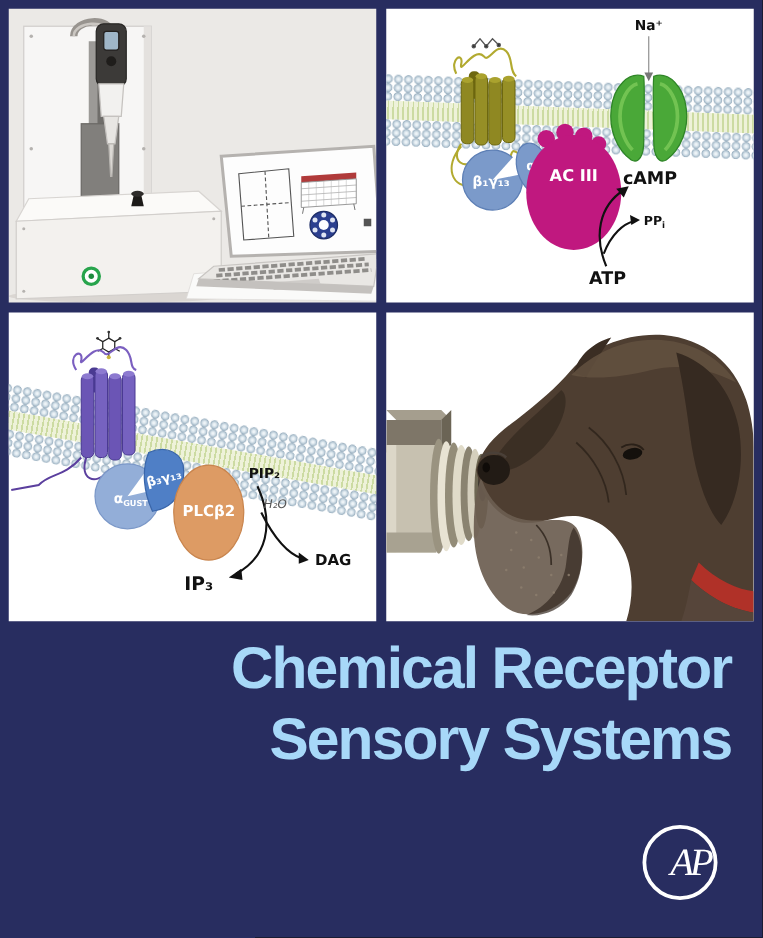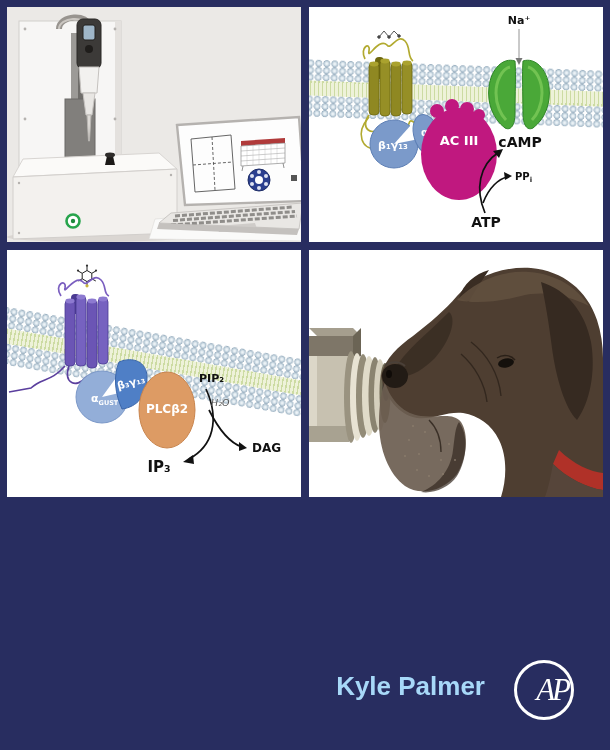--- a/index.html
+++ b/index.html
@@ -300,20 +300,23 @@
           <path d="M152,104 C166,116 176,134 178,152"></path>
           <path d="M162,92 C178,104 190,124 192,146"></path>
           <path d="M120,170 C128,178 132,190 132,202"></path>
         </g>
         <path fill="#b03128" d="M250,200 C264,214 282,222 294,223 L294,240 C278,238 258,228 244,214 Z"></path>
         <path fill="#56453a" d="M244,214 C258,228 278,238 294,240 L294,247 L236,247 C240,236 242,224 244,214 Z"></path>
       </g>
     </svg>
   </div>
 
-
-  <div class="author">Kyle Palmer</div>
+  <div class="title-block">
+    <div>Chemical Receptor</div>
+    <div>Sensory Systems</div>
+  </div>
+
 
   <div class="ap-logo">
     <span>AP</span>
   </div>
 
 </div>
 
 </body></html>

